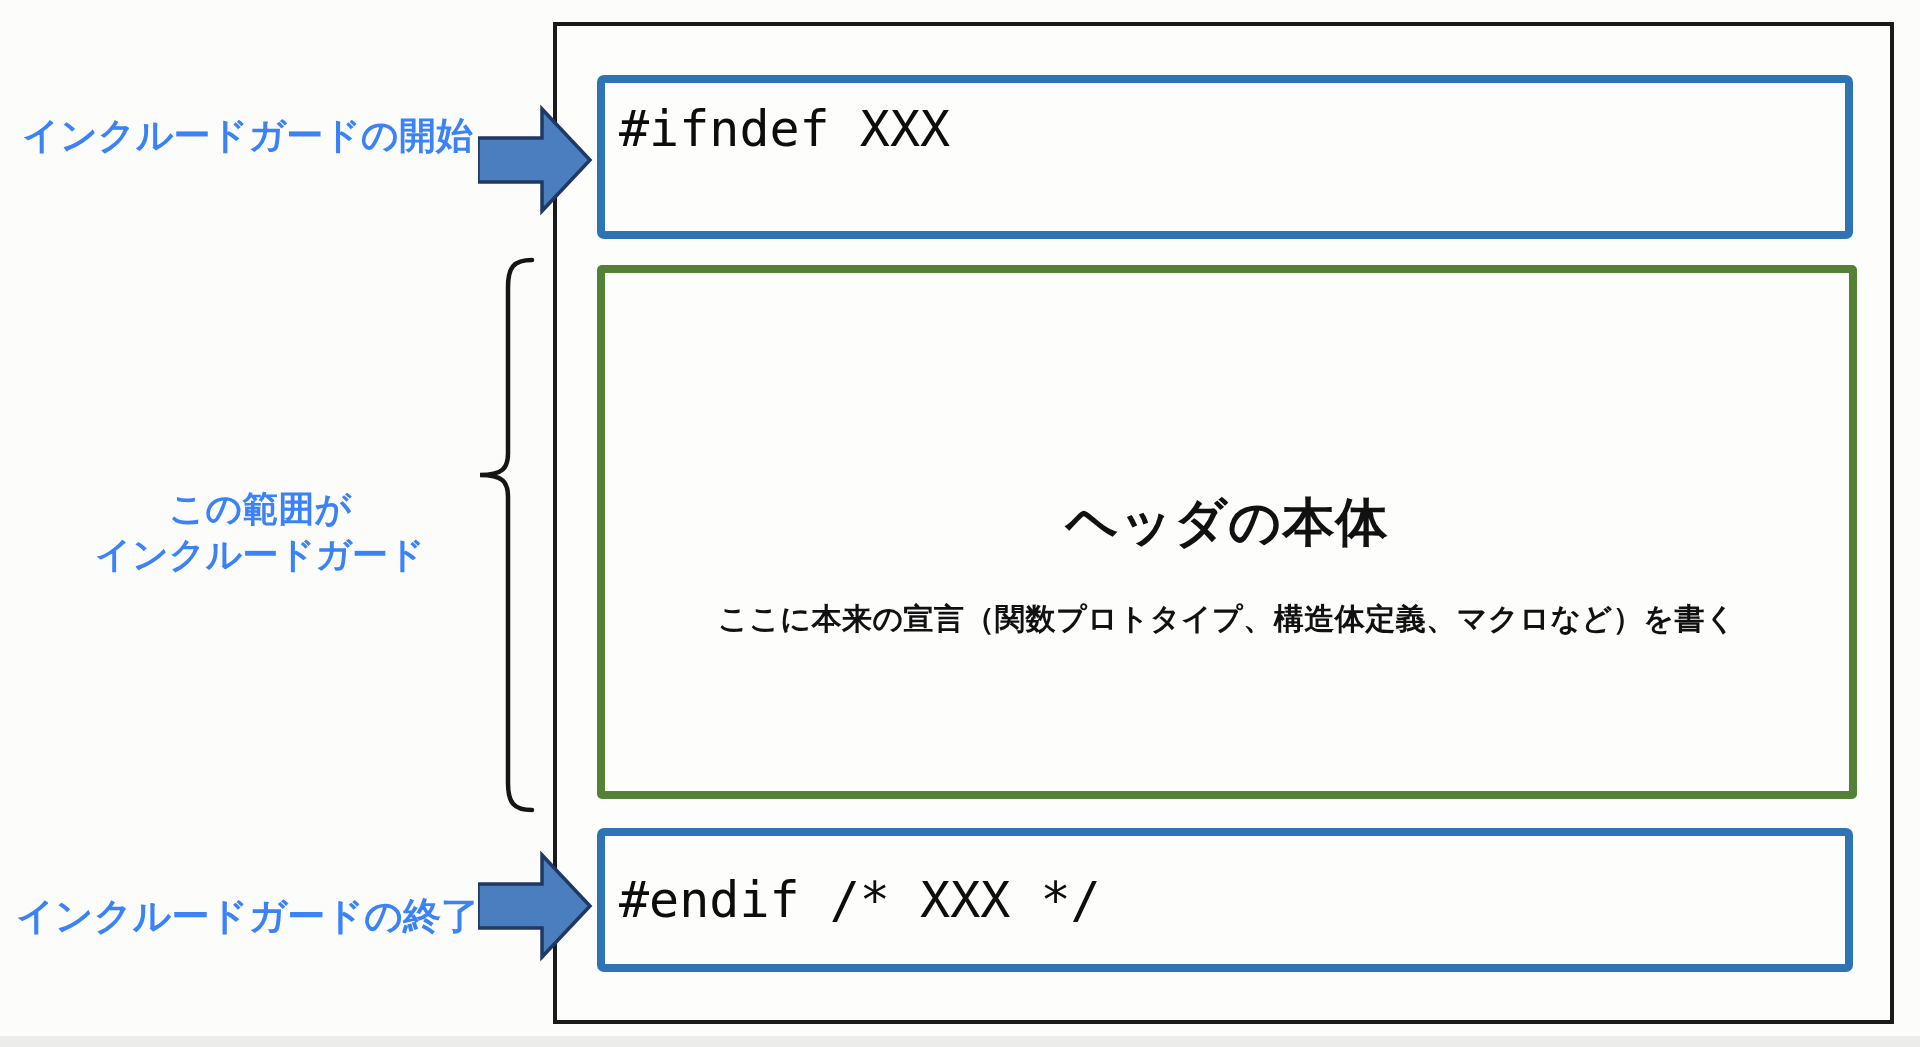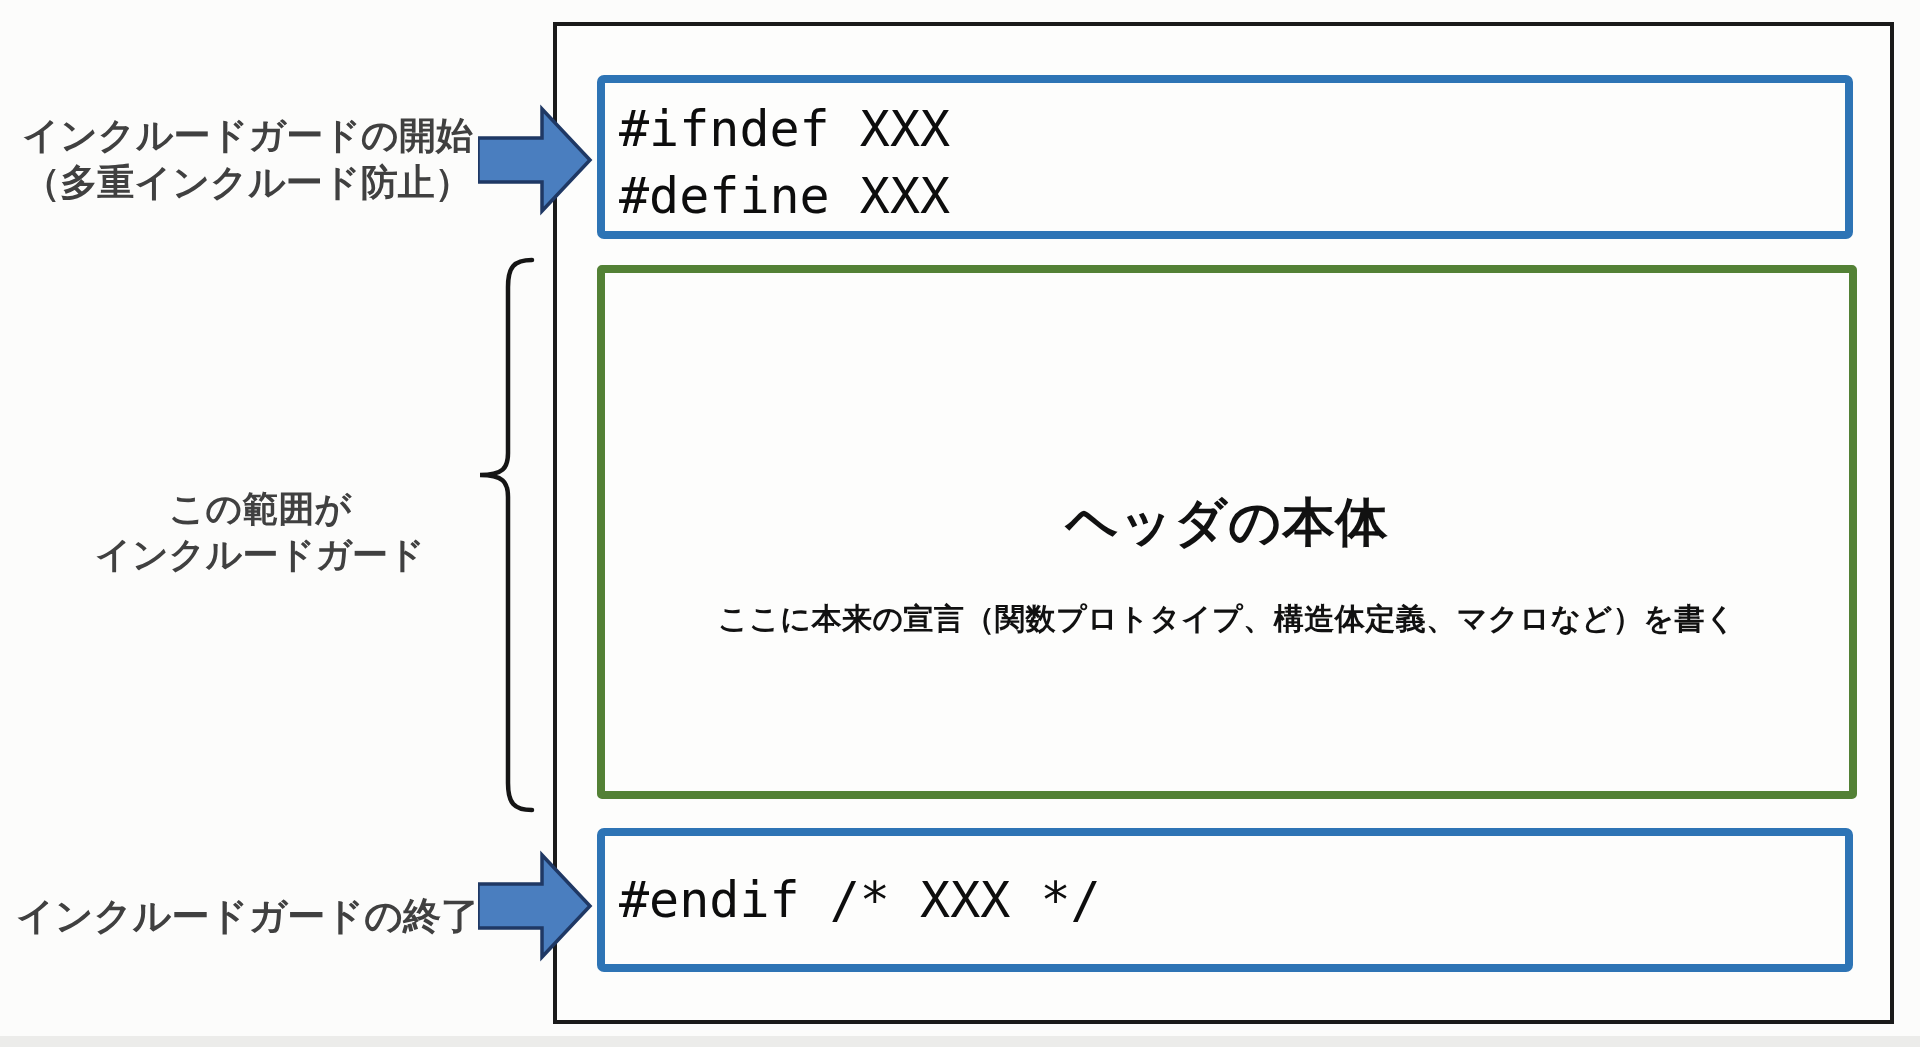--- a/index.html
+++ b/index.html
@@ -58,21 +58,21 @@
   }
   .body-desc{
     font-size:30px;font-weight:700;letter-spacing:0.5px;
     text-align:center;
   }
   
   .annot{
     position:absolute;
     font-weight:700;
     text-align:center;
-    color:#404040;
+    color:#3b82f6;
   }
   .annot-start{
     left:15px;top:112px;width:465px;
     font-size:37px;line-height:47px;
   }
   .annot-range{
     left:30px;top:486px;width:460px;
     font-size:36px;line-height:46px;
   }
   .annot-end{
@@ -93,35 +93,33 @@
 </style>
 </head>
 <body>
 
 <div class="canvas">
 
   <div class="outer-box"></div>
 
   <div class="code-box top">
     <div class="code-line">#ifndef XXX</div>
-    <div class="code-line">#define XXX</div>
   </div>
 
   <div class="body-box">
     <div class="body-title">ヘッダの本体</div>
     <div class="body-desc">ここに本来の宣言（関数プロトタイプ、構造体定義、マクロなど）を書く</div>
   </div>
 
   <div class="code-box bottom">
     <div class="code-line">#endif /* XXX */</div>
   </div>
 
   <div class="annot annot-start">
     <div>インクルードガードの開始</div>
-    <div>（多重インクルード防止）</div>
   </div>
 
   <svg class="arrow-svg arrow-1" viewBox="0 0 116 114">
     <polygon class="arrow-shape" points="0,35 64,35 64,6 112,57 64,108 64,79 0,79" fill="#4a7ebf"></polygon>
   </svg>
 
   <svg class="brace-svg" viewBox="0 0 70 560">
     <path class="brace-path" d="M62,4 C44,4 38,11 38,31 L38,197 C38,212 33,219 10,219 C33,219 38,226 38,241 L38,527 C38,547 44,554 62,554"></path>
   </svg>
 

